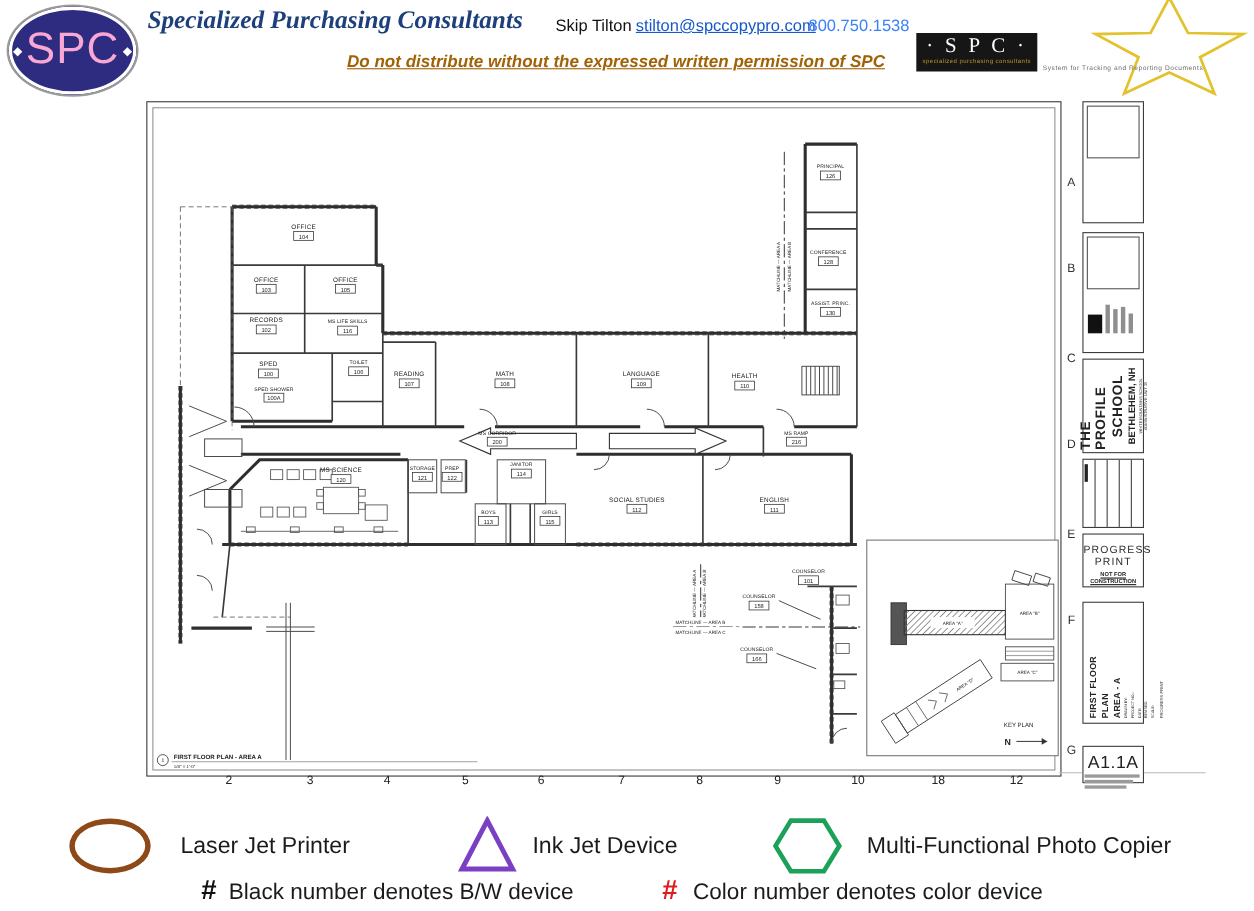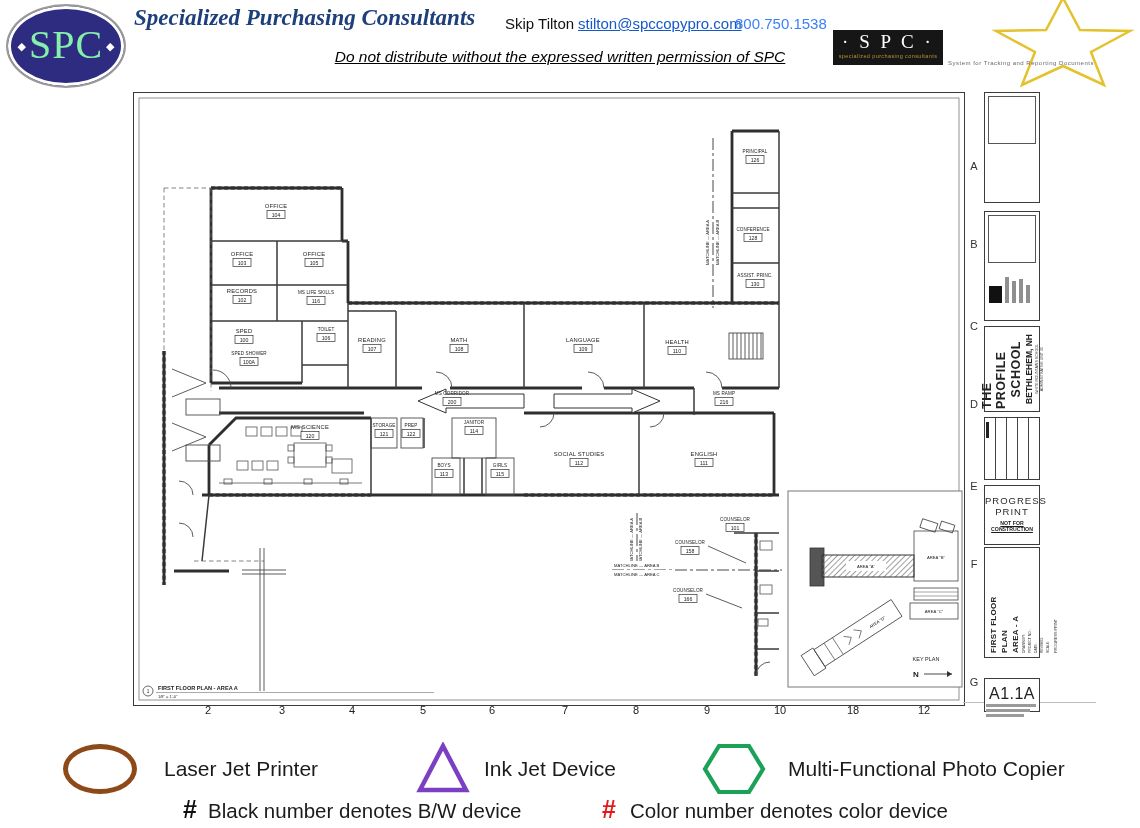--- a/index.html
+++ b/index.html
@@ -4,30 +4,30 @@
 <style>
   html,body{margin:0;padding:0;background:#fff;}
   .page{position:relative;width:1140px;height:828px;background:#fff;overflow:hidden;
         font-family:"Liberation Sans",sans-serif;color:#1b1b1b;}
   
   .header{position:absolute;left:0;top:0;width:1140px;height:92px;}
   .star-svg{position:absolute;left:0;top:0;z-index:0;}
   .spc-oval{position:absolute;left:6px;top:4px;width:116px;height:80px;border-radius:50%;
             background:#2e2c80;border:2px solid #9a9a9a;box-shadow:inset 0 0 0 3px #fff;
             display:flex;align-items:center;justify-content:center;gap:3px;z-index:2;}
-  .spc-oval .big{font-family:Liberation Serif, serif;font-size:40px;color:#86efac;letter-spacing:1px;margin-top:-4px;}
+  .spc-oval .big{font-family:Liberation Sans, sans-serif;font-size:40px;color:#f9a8d4;letter-spacing:1px;margin-top:-4px;}
   .spc-oval .dia{color:#fff;font-size:11px;}
   .company{position:absolute;left:134px;top:5px;font-family:"Liberation Serif",serif;
            font-style:italic;font-weight:bold;font-size:23px;color:#1d3f7b;z-index:2;}
   .contact{position:absolute;top:15px;font-size:15px;z-index:2;}
   .c-name{left:505px;color:#111;}
   .c-mail{left:578px;color:#1558c8;text-decoration:underline;cursor:pointer;}
   .c-phone{left:735px;color:#3b82f6;}
   .warning{position:absolute;left:300px;top:48px;width:520px;text-align:center;
-           font-size:15.5px;font-weight:normal;font-style:italic;color:#000000;
+           font-size:15.5px;font-weight:bold;font-style:italic;color:#a16207;
            text-decoration:underline;z-index:2;}
   .stardoc-box{position:absolute;left:833px;top:30px;width:110px;height:35px;background:#161616;
                text-align:center;z-index:2;}
   .stardoc-box .spc{font-family:"Liberation Serif",serif;color:#fff;font-size:19px;letter-spacing:3px;line-height:23px;}
   .stardoc-box .sub{font-size:5.5px;color:#b8962e;letter-spacing:.4px;line-height:6px;}
   .stardoc-name{position:absolute;left:948px;top:28px;font-family:"Liberation Serif",serif;
                 font-size:27px;color:#1c1c1c;letter-spacing:2px;z-index:2;}
   .stardoc-sub{position:absolute;left:948px;top:60px;font-size:6px;color:#6a6a6a;letter-spacing:.5px;z-index:2;}
   
   .sheet{position:absolute;left:133px;top:92px;width:830px;height:612px;border:1.6px solid #3a3a3a;background:#fff;}
@@ -412,21 +412,21 @@
     <div class="tb" style="top:325px;height:63px">
       <div class="rev-tag"></div>
       <div class="rev-box">
         <div class="rev-cell"></div>
           <div class="rev-cell"></div>
           <div class="rev-cell"></div>
           <div class="rev-cell"></div>
           <div class="rev-cell"></div>
       </div>
     </div>
-    <div class="tb prog-box" style="top:393px;height:60px">
+    <div class="tb prog-box" style="top:393px;height:49px">
       <div class="prog-line">PROGRESS</div>
       <div class="prog-line">PRINT</div>
       <div class="notfor">NOT FOR CONSTRUCTION</div>
     </div>
     <div class="tb titlebox" style="top:455px;height:111px">
       <span class="smb" style="width:3px;height:20px;align-self:flex-end"></span>
       <span class="vtxt tt-big">FIRST FLOOR</span>
       <span class="vtxt tt-big">PLAN</span>
       <span class="vtxt tt-big">AREA - A</span>
       <span class="vtxt tt-field">DRAWN BY:</span>

